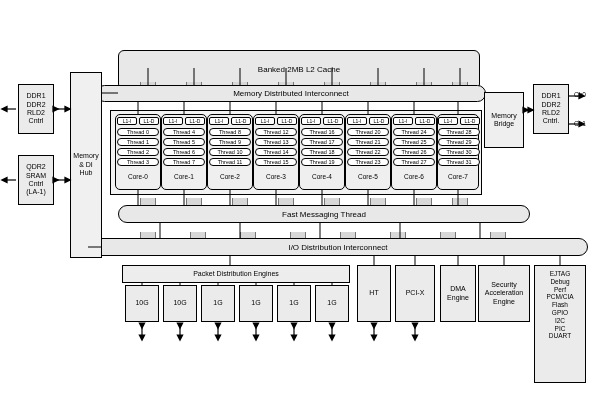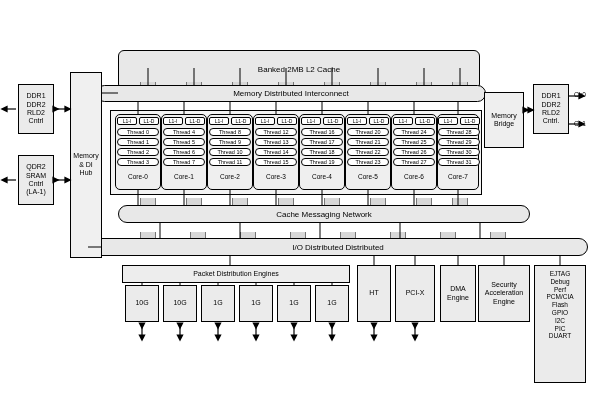--- a/index.html
+++ b/index.html
@@ -240,31 +240,31 @@
   <div class="corelabel" style="left:435px; top:173px;">Core-7</div>
 
   <div class="stub" style="left:140px; top:198px; width:16px; height:9px;"></div>
   <div class="stub" style="left:186px; top:198px; width:16px; height:9px;"></div>
   <div class="stub" style="left:232px; top:198px; width:16px; height:9px;"></div>
   <div class="stub" style="left:278px; top:198px; width:16px; height:9px;"></div>
   <div class="stub" style="left:324px; top:198px; width:16px; height:9px;"></div>
   <div class="stub" style="left:370px; top:198px; width:16px; height:9px;"></div>
   <div class="stub" style="left:416px; top:198px; width:16px; height:9px;"></div>
   <div class="stub" style="left:452px; top:198px; width:16px; height:9px;"></div>
-  <div class="bar" style="left:118px; top:205px; width:412px; height:18px;">Cache Messaging Network</div>
+  <div class="bar" style="left:118px; top:205px; width:412px; height:18px;">Fast Messaging Thread</div>
 
   <div class="stub" style="left:140px; top:232px; width:16px; height:9px;"></div>
   <div class="stub" style="left:190px; top:232px; width:16px; height:9px;"></div>
   <div class="stub" style="left:240px; top:232px; width:16px; height:9px;"></div>
   <div class="stub" style="left:290px; top:232px; width:16px; height:9px;"></div>
   <div class="stub" style="left:340px; top:232px; width:16px; height:9px;"></div>
   <div class="stub" style="left:390px; top:232px; width:16px; height:9px;"></div>
   <div class="stub" style="left:440px; top:232px; width:16px; height:9px;"></div>
   <div class="stub" style="left:490px; top:232px; width:16px; height:9px;"></div>
-  <div class="bar" style="left:88px; top:238px; width:500px; height:18px;">I/O Distributed Distributed</div>
+  <div class="bar" style="left:88px; top:238px; width:500px; height:18px;">I/O Distribution Interconnect</div>
 
   <div class="plain" style="left:70px; top:72px; width:32px; height:186px; border:1px solid #000; background:#f0f0f0;
               display:flex; align-items:center; justify-content:center; white-space:pre-line; font-size:7px;">Memory
 &amp; DI
 Hub</div>
 
   <div class="plain" style="left:484px; top:92px; width:40px; height:56px; border:1px solid #000; background:#efefef;
               display:flex; align-items:center; justify-content:center; white-space:pre-line; font-size:7px;">Memory
 Bridge</div>
 

